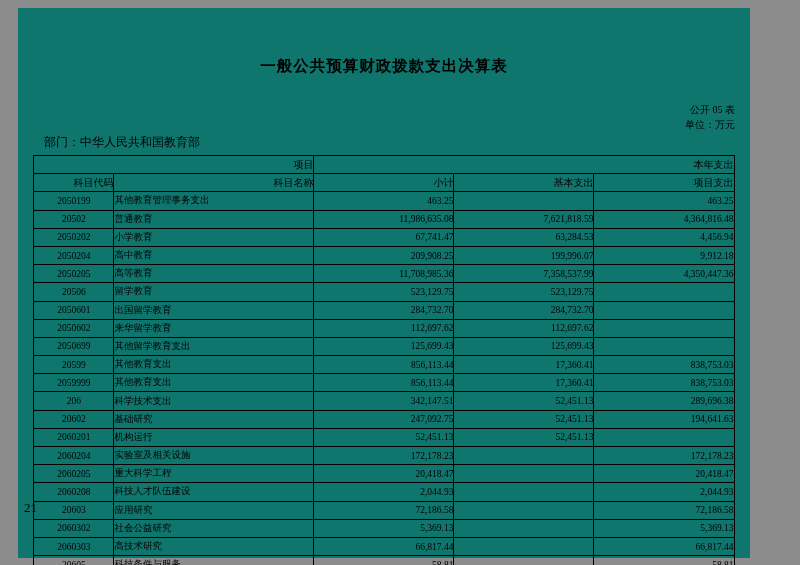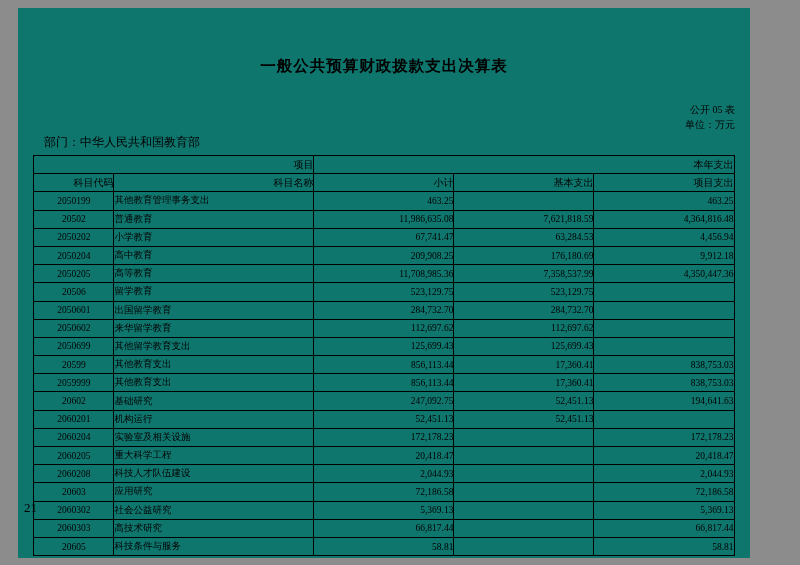--- a/index.html
+++ b/index.html
@@ -146,21 +146,21 @@
           <td class="c-code">2050202</td>
           <td class="c-name ind-1">小学教育</td>
           <td class="c-num">67,741.47</td>
           <td class="c-num">63,284.53</td>
           <td class="c-num">4,456.94</td>
         </tr>
         <tr>
           <td class="c-code">2050204</td>
           <td class="c-name ind-1">高中教育</td>
           <td class="c-num">209,908.25</td>
-          <td class="c-num">176,180.69</td>
+          <td class="c-num">199,996.07</td>
           <td class="c-num">9,912.18</td>
         </tr>
         <tr>
           <td class="c-code">2050205</td>
           <td class="c-name ind-1">高等教育</td>
           <td class="c-num">11,708,985.36</td>
           <td class="c-num">7,358,537.99</td>
           <td class="c-num">4,350,447.36</td>
         </tr>
         <tr>
@@ -199,20 +199,27 @@
           <td class="c-num">838,753.03</td>
         </tr>
         <tr>
           <td class="c-code">2059999</td>
           <td class="c-name ind-1">其他教育支出</td>
           <td class="c-num">856,113.44</td>
           <td class="c-num">17,360.41</td>
           <td class="c-num">838,753.03</td>
         </tr>
         <tr>
+          <td class="c-code bold">206</td>
+          <td class="c-name ind-0 bold">科学技术支出</td>
+          <td class="c-num bold">342,147.51</td>
+          <td class="c-num bold">52,451.13</td>
+          <td class="c-num bold">289,696.38</td>
+        </tr>
+        <tr>
           <td class="c-code">20602</td>
           <td class="c-name ind-0">基础研究</td>
           <td class="c-num">247,092.75</td>
           <td class="c-num">52,451.13</td>
           <td class="c-num">194,641.63</td>
         </tr>
         <tr>
           <td class="c-code">2060201</td>
           <td class="c-name ind-1">机构运行</td>
           <td class="c-num">52,451.13</td>

